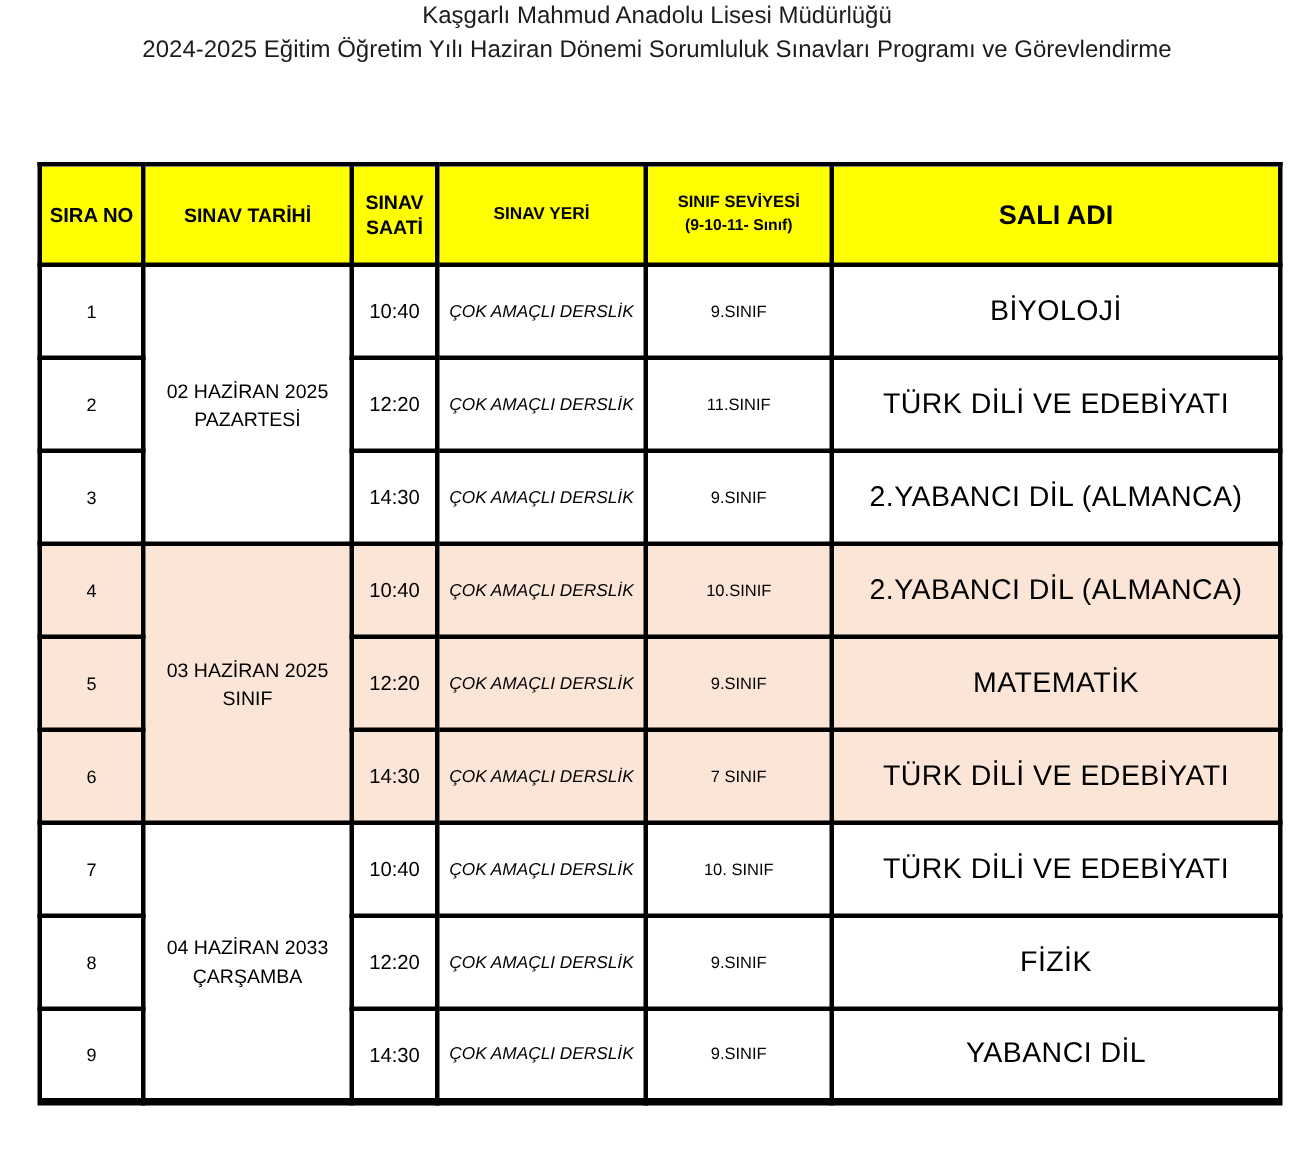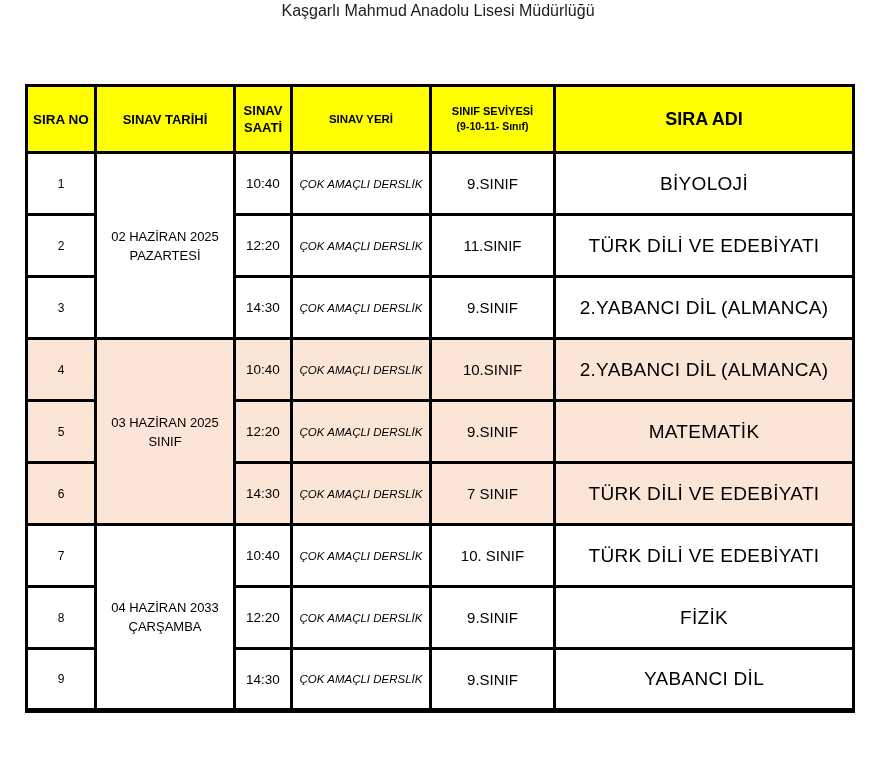--- a/index.html
+++ b/index.html
@@ -46,30 +46,31 @@
   .th-tarihi { font-size: 13px; }
   .th-saati  { font-size: 13px; line-height: 17px; }
   .th-yeri   { font-size: 11.5px; }
   .th-seviye { font-size: 11px; line-height: 15px; }
   .th-seviye .sub { display: block; font-size: 10.5px; }
   .th-ders   { font-size: 18px; }
   td.c-no    { font-size: 12px; }
   td.c-date  { font-size: 13px; line-height: 19px; }
   td.c-time  { font-size: 13.5px; }
   td.c-place { font-size: 11.5px; font-style: italic; }
-  td.c-level { font-size: 15px; }
+  td.c-level { font-size: 11px; }
   td.c-course{ font-size: 19px; letter-spacing: 0.3px; }
   tr.group-alt td { background: #FBE5D6; }
   .date-line { display: block; }
 </style>
 </head>
 <body>
 
 <div class="titles">
   <div class="page-title">Kaşgarlı Mahmud Anadolu Lisesi Müdürlüğü</div>
+  <div class="page-subtitle">2024-2025 Eğitim Öğretim Yılı Haziran Dönemi Sorumluluk Sınavları Programı ve Görevlendirme</div>
 </div>
 
 <table class="schedule">
   <colgroup>
     <col style="width:69px">
     <col style="width:139px">
     <col style="width:57px">
     <col style="width:139px">
     <col style="width:124px">
     <col style="width:299px">
@@ -77,21 +78,21 @@
   <thead>
     <tr>
       <th class="th-sira">SIRA NO</th>
       <th class="th-tarihi">SINAV TARİHİ</th>
       <th class="th-saati">SINAV SAATİ</th>
       <th class="th-yeri">SINAV YERİ</th>
       <th class="th-seviye">
         <span>SINIF SEVİYESİ</span>
         <span class="sub">(9-10-11- Sınıf)</span>
       </th>
-      <th class="th-ders">SIRA ADI</th>
+      <th class="th-ders">SALI ADI</th>
     </tr>
   </thead>
   <tbody>
 
     <tr>
       <td class="c-no">1</td>
       <td class="c-date" rowspan="3">
         <span class="date-line">02 HAZİRAN 2025</span>
         <span class="date-line">PAZARTESİ</span>
       </td>

